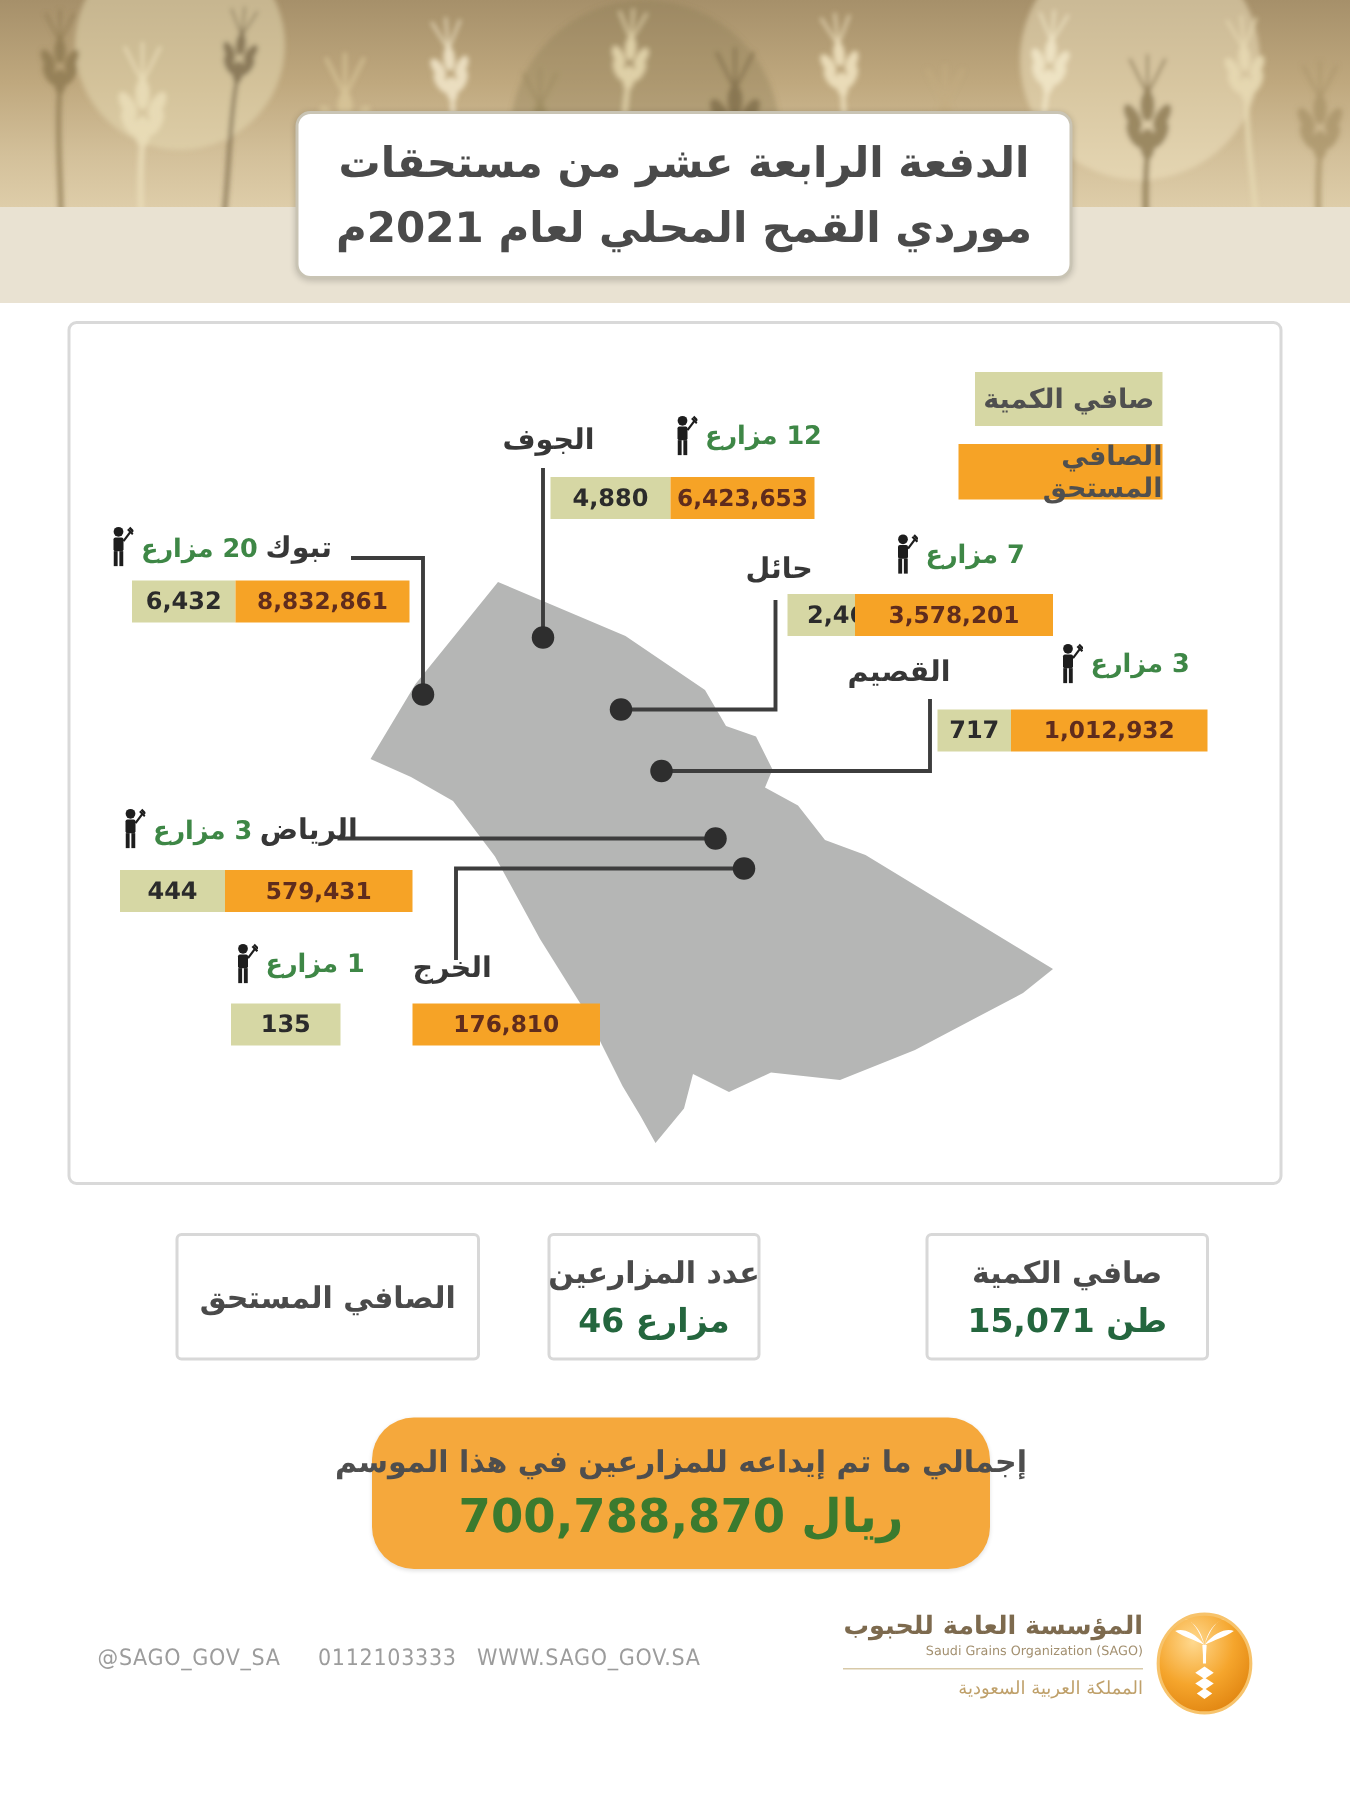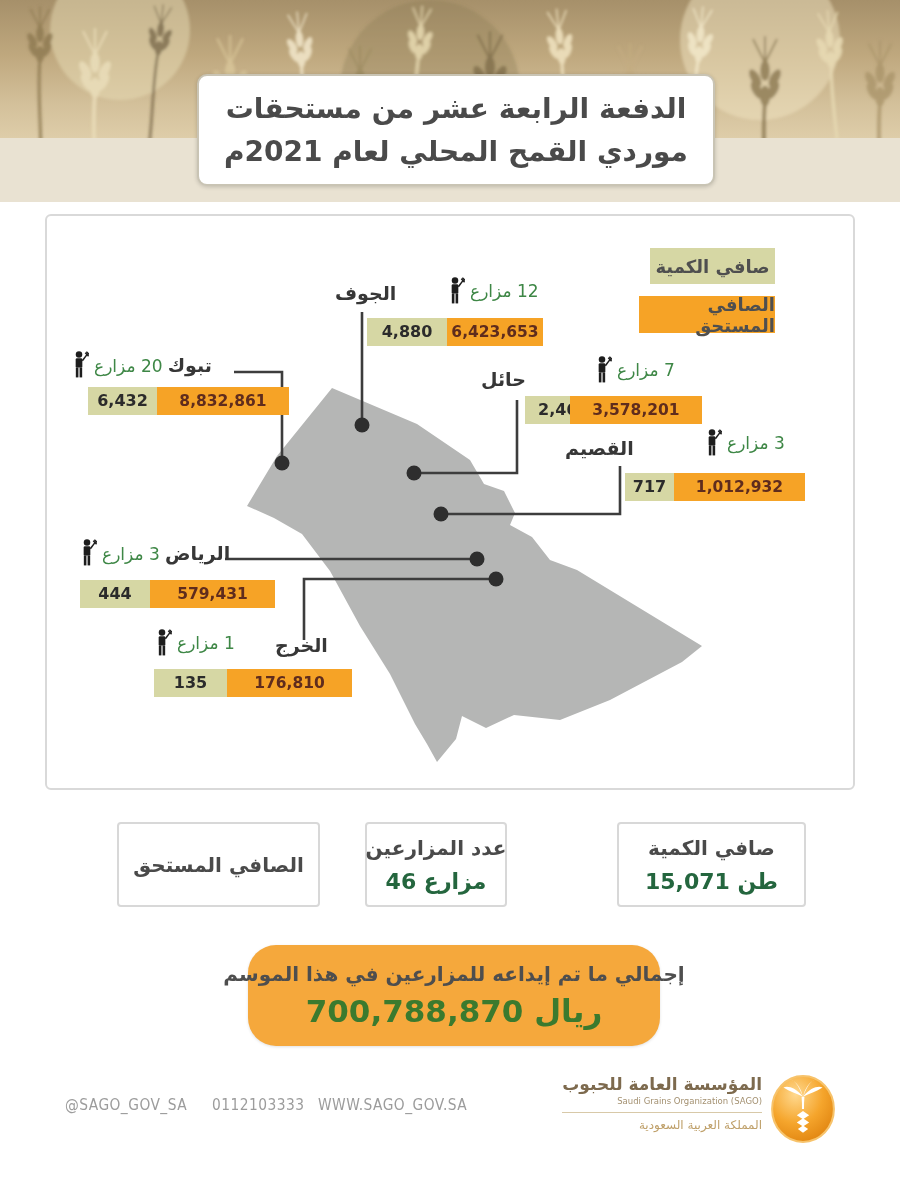--- a/index.html
+++ b/index.html
@@ -21,21 +21,21 @@
            border:2px solid #d9d9d9; border-radius:6px; }
   .panel > svg.overlay { position:absolute; left:0; top:0; z-index:1; }
   .abs { position:absolute; z-index:2; }
 
   .legend-box { display:flex; align-items:center; justify-content:center; font-weight:bold;
                 color:#4f4f4f; font-size:18px; direction:rtl; }
   .legend-k { background:#d6d7a4; }
   .legend-o { background:#f6a326; }
 
   .rname { direction:rtl; font-size:19px; font-weight:bold; color:#373737; white-space:nowrap; }
-  .rcount { direction:rtl; font-size:17px; font-weight:normal; color:#3e8746; white-space:nowrap; }
+  .rcount { direction:rtl; font-size:17px; font-weight:bold; color:#3e8746; white-space:nowrap; }
   .fblock { display:flex; align-items:center; gap:5px; }
   .farmer-svg { flex:0 0 auto; }
 
   .bars { display:flex; height:28px; line-height:28px; text-align:center; font-weight:bold; }
   .bar-k { background:#d6d7a4; color:#2b2b2b; font-size:16px; }
   .bar-o { background:#f6a326; color:#5f2c1d; font-size:15.5px; }
 
   
   .stat-box { position:absolute; background:#ffffff; border:2px solid #d8d8d8; border-radius:4px;
               display:flex; flex-direction:column; justify-content:center; align-items:center; gap:9px; }
@@ -175,24 +175,24 @@
             <path d="M20.8,1.2 L24,4.4"></path>
           </g>
       </svg>
       <span style="direction:rtl; white-space:nowrap;">
         <span class="rname">تبوك</span>
         <span class="rcount">20 مزارع</span>
       </span>
     </div>
     <div class="abs bars" style="left:29px; top:171px;margin-left:12px;">
       <div class="bar-k" style="width:69px;">6,432</div>
-      <div class="bar-o" style="width:132px;">8,832,861</div>
-    </div>
-
-    <div class="abs rname" style="left:434px; top:152px;">حائل</div>
+      <div class="bar-o" style="width:116px;">8,832,861</div>
+    </div>
+
+    <div class="abs rname" style="left:450px; top:152px;">حائل</div>
     <div class="abs fblock" style="left:545px; top:139px;">
       <svg class="farmer-svg" width="20" height="29" viewBox="0 0 24 33">
         <g fill="#1d1d1d">
             <circle cx="12" cy="4.5" r="3.9"></circle>
             <rect x="8" y="9" width="8" height="11" rx="1.5"></rect>
             <rect x="8.2" y="20" width="3.1" height="12"></rect>
             <rect x="12.7" y="20" width="3.1" height="12"></rect>
           </g>
         <g stroke="#1d1d1d" stroke-width="1.8" fill="none">
             <path d="M16,12 L22,4"></path>
@@ -265,21 +265,21 @@
             <path d="M16,12 L22,4"></path>
             <path d="M19.5,2.5 L23.5,6.5"></path>
             <path d="M20.8,1.2 L24,4.4"></path>
           </g>
       </svg>
       <span class="rcount">1 مزارع</span>
     </div>
     <div class="abs rname" style="left:228px; top:418px;">الخرج</div>
     <div class="abs bars" style="left:107px; top:453px;">
       <div class="bar-k" style="width:73px;">135</div>
-      <div class="bar-o" style="width:125px;">176,810</div>
+      <div class="bar-o" style="width:125px;margin-left:48px;">176,810</div>
     </div>
 
   </div>
 
   <div class="stat-box" style="left:117px; top:822px; width:203px; height:85px;">
     <div class="stat-title">الصافي المستحق</div>
   </div>
   <div class="stat-box" style="left:365px; top:822px; width:142px; height:85px;">
     <div class="stat-title">عدد المزارعين</div>
     <div class="stat-value">46 مزارع</div>

